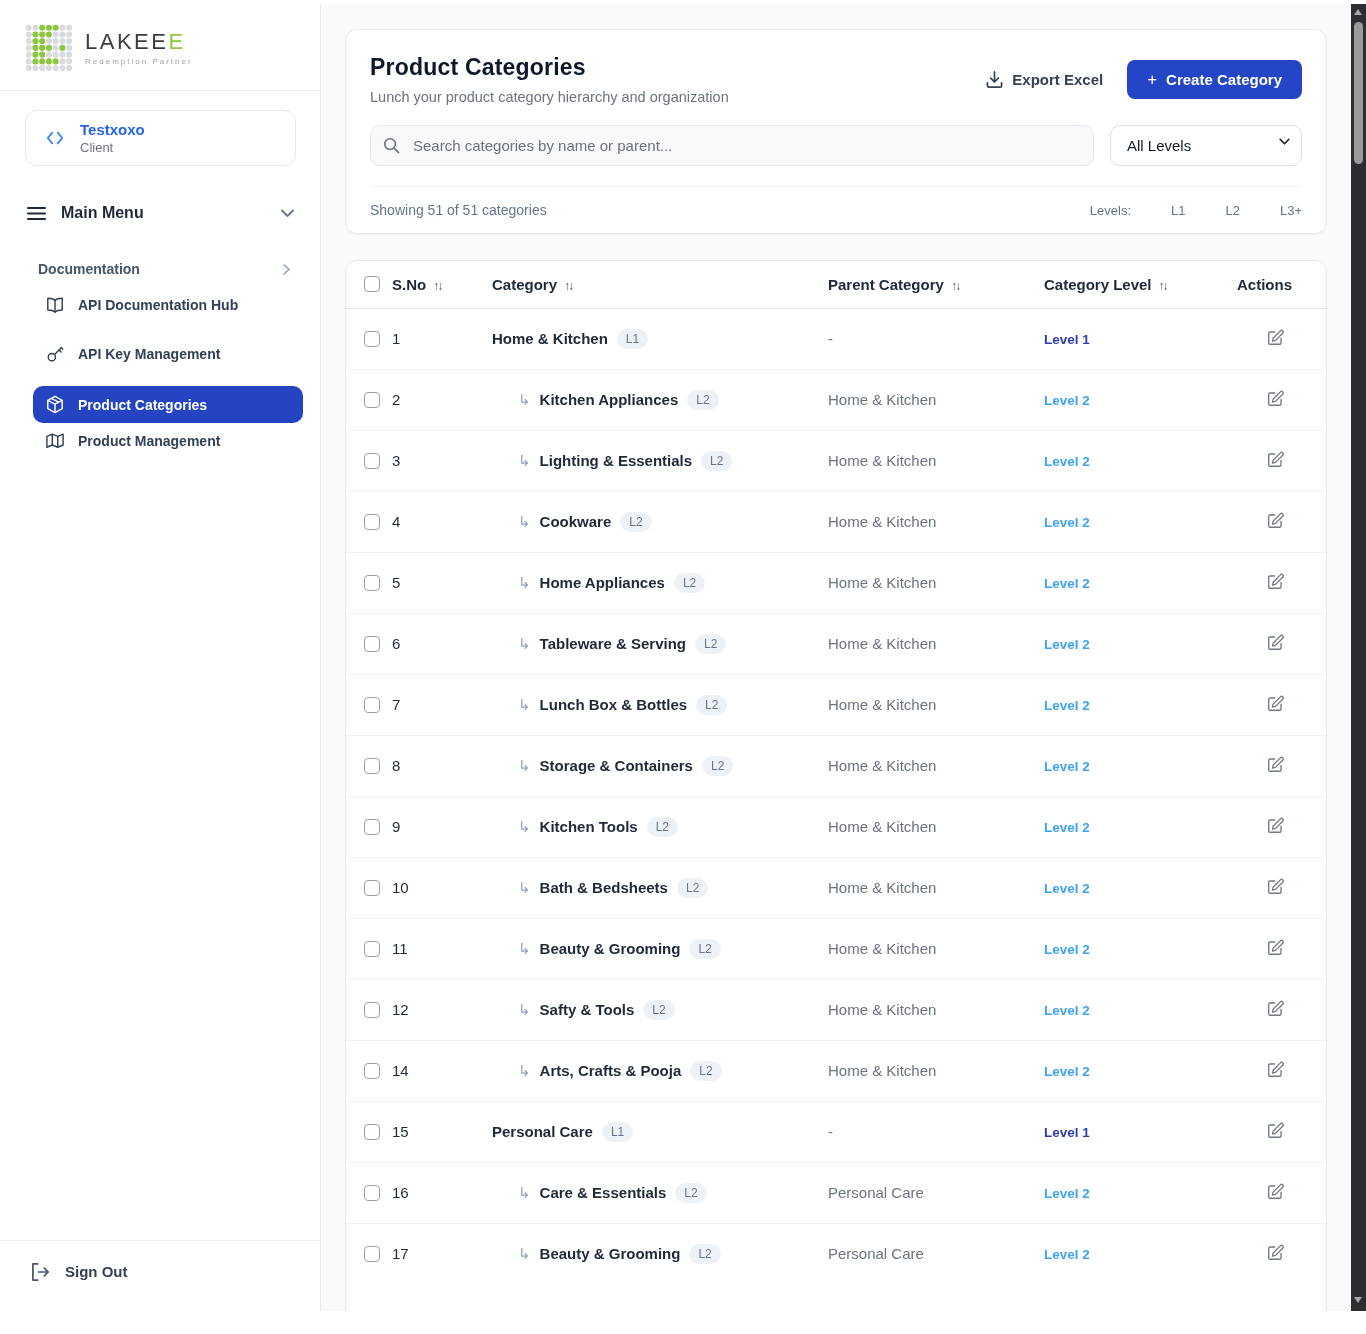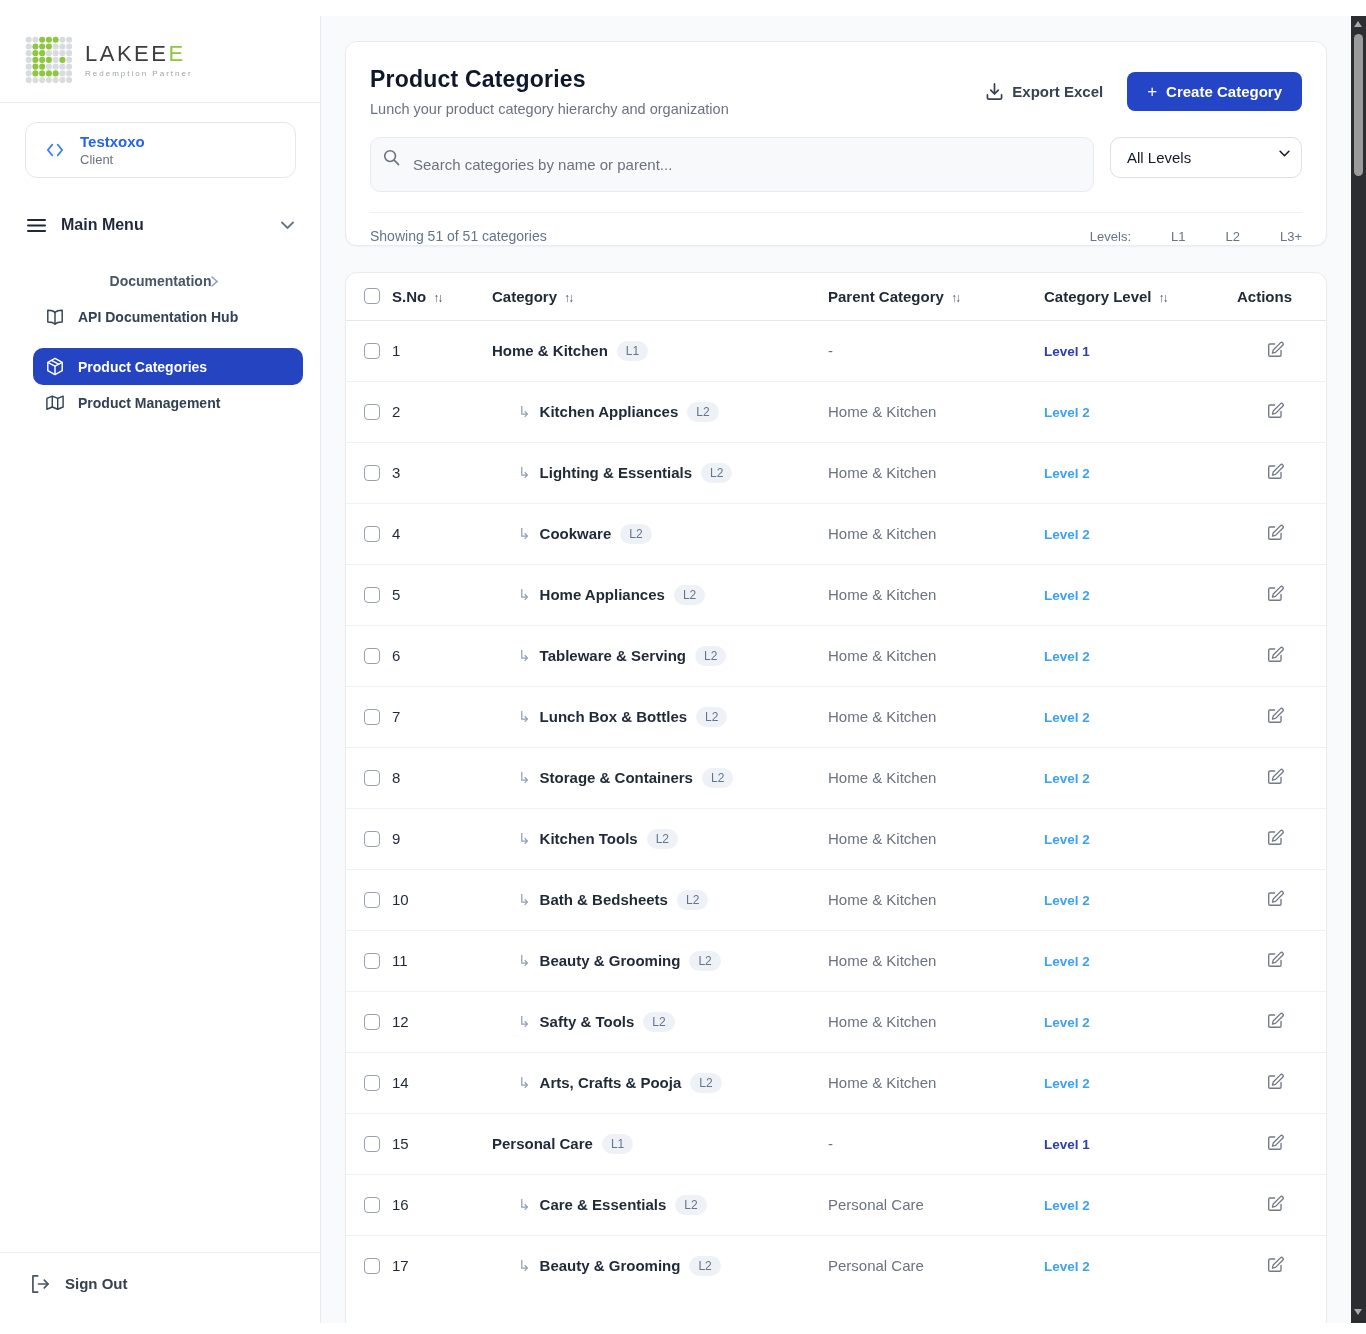--- a/index.html
+++ b/index.html
@@ -1,39 +1,39 @@
 <!DOCTYPE html>
 <html><head>
 <meta charset="utf-8">
 <style>
   * { margin:0; padding:0; box-sizing:border-box; }
   html,body { background:#ffffff; }
   body { font-family:"Liberation Sans", sans-serif; width:1366px; height:1334px; position:relative; overflow:hidden; }
 
-  .viewport { position:absolute; left:0; top:16px; width:1366px; height:1307px; background:#f8fafc; overflow:hidden; }
+  .viewport { position:absolute; left:0; top:4px; width:1366px; height:1307px; background:#f8fafc; overflow:hidden; }
 
   
   .sidebar { position:absolute; left:0; top:0; width:321px; height:1307px; background:#ffffff; border-right:1px solid #e7eaee; display:flex; flex-direction:column; }
   .logo-block { display:flex; align-items:center; gap:12px; padding:20px 24px 18px 25px; }
   .logo-text-main { font-size:22px; letter-spacing:2.5px; color:#3c3c3e; font-weight:500; line-height:1.1; }
   .logo-text-main .accent { color:#8dc63f; }
   .logo-tagline { font-size:8px; letter-spacing:2px; color:#9ca3af; margin-top:2px; }
   .sidebar-divider { border-bottom:1px solid #e9ecef; }
 
   .client-card { margin:19px 24px 0 25px; border:1px solid #e5e7eb; border-radius:12px; padding:10px 20px; display:flex; align-items:center; gap:16px; background:#fff; cursor:pointer; }
   .client-name { color:#2563eb; font-size:15px; font-weight:700; }
   .client-role { color:#6b7280; font-size:13px; margin-top:2px; }
 
   .main-menu-row { margin-top:38px; padding:0 26px 0 27px; display:flex; align-items:center; }
   .main-menu-label { font-size:16px; font-weight:700; color:#1f2937; margin-left:15px; }
   .main-menu-row .spacer { flex:1; }
 
   .nav { margin-top:16px; }
   .nav-section { margin-top:14px; }
-  .section-header { display:flex; align-items:center; justify-content:center; padding:9px 30px 9px 38px; cursor:pointer; }
+  .section-header { display:flex; align-items:center; justify-content:space-between; padding:9px 30px 9px 38px; cursor:pointer; }
   .section-label { font-size:14px; color:#475569; font-weight:600; }
   .chev { color:#94a3b8; font-size:13px; }
   .section-items { margin:2px 17px 0 33px; }
   .nav-item { display:flex; align-items:center; gap:14px; padding:9px 12px 9px 13px; border-radius:10px; cursor:pointer; color:#334155; font-size:14px; font-weight:600; }
   .nav-item svg { flex:0 0 auto; }
   .nav-item.active { background:#2444c2; color:#ffffff; }
 
   .sidebar-footer { margin-top:auto; border-top:1px solid #edf0f3; padding:22px 24px 30px 31px; display:flex; gap:15px; cursor:pointer; }
   .signout-label { font-size:15px; color:#374151; font-weight:600; }
 
@@ -46,21 +46,21 @@
   .page-title { font-size:23px; font-weight:700; color:#0f172a; letter-spacing:.2px; }
   .page-subtitle { font-size:14.5px; color:#6b7280; margin-top:8px; }
   .head-actions { margin-left:auto; display:flex; align-items:center; gap:14px; padding-top:6px; }
   .btn-ghost { display:flex; align-items:center; gap:9px; background:transparent; border:none; font-family:inherit; font-size:15px; font-weight:600; color:#374151; cursor:pointer; padding:8px 10px; }
   .btn-primary { display:flex; align-items:center; gap:9px; background:#2445c5; border:none; border-radius:8px; color:#fff; font-family:inherit; font-size:15px; font-weight:600; padding:11px 20px; cursor:pointer; }
   .btn-primary .plus { font-size:17px; font-weight:400; line-height:1; }
 
   .search-row { margin-top:20px; display:flex; gap:16px; }
   .search-wrap { position:relative; flex:1; }
   .search-wrap svg { position:absolute; left:13px; top:12px; }
-  .search-input { width:100%; height:55px; background:#f8f9fb; border:1px solid #e8eaf0; border-radius:10px; padding:0 14px 0 42px; font-family:inherit; font-size:15px; color:#111827; }
+  .search-input { width:100%; height:41px; background:#f8f9fb; border:1px solid #e8eaf0; border-radius:10px; padding:0 14px 0 42px; font-family:inherit; font-size:15px; color:#111827; }
   .search-input::placeholder { color:#6b7280; }
   .select-wrap { position:relative; width:192px; }
   .filter-select { width:100%; height:41px; appearance:none; -webkit-appearance:none; background:#ffffff; border:1px solid #dbe0e6; border-radius:10px; padding:0 34px 0 16px; font-family:inherit; font-size:15px; color:#111827; cursor:pointer; }
   .select-wrap .sel-chev { position:absolute; right:12px; top:13px; pointer-events:none; }
 
   .card-top .divider { margin-top:20px; border-top:1px solid #eef1f5; }
   .meta-row { height:46px; display:flex; align-items:center; justify-content:space-between; }
   .showing-text { font-size:14px; color:#64748b; }
   .levels-legend { display:flex; align-items:center; gap:40px; font-size:13px; color:#64748b; }
   .levels-legend .lbl { font-weight:500; }
@@ -198,20 +198,31 @@
             <svg width="18" height="16" viewBox="0 0 20 17" fill="none" stroke="#334155" stroke-width="1.6" stroke-linejoin="round">
               <path d="M10 3.5C8.5 1.8 6.2 1 2 1v13c4.2 0 6.5.8 8 2.5 1.5-1.7 3.8-2.5 8-2.5V1c-4.2 0-6.5.8-8 2.5z"></path>
                 <line x1="10" y1="3.5" x2="10" y2="16.2"></line>
             </svg>
             <span>API Documentation Hub</span>
           </div>
         </div>
       </div>
 
       <div class="nav-section">
+        <div class="section-items">
+          <div class="nav-item">
+            <svg width="18" height="18" viewBox="0 0 20 20" fill="none" stroke="#334155" stroke-width="1.6" stroke-linecap="round">
+              <circle cx="6.5" cy="13.5" r="4"></circle>
+                <line x1="9.5" y1="10.5" x2="17" y2="3"></line>
+                <line x1="14.5" y1="5.5" x2="16.8" y2="7.8"></line>
+                <line x1="17" y1="3" x2="18.5" y2="4.5"></line>
+            </svg>
+            <span>API Key Management</span>
+          </div>
+        </div>
       </div>
 
       <div class="nav-section">
         <div class="section-items">
           <div class="nav-item active">
             <svg width="18" height="19" viewBox="0 0 20 21" fill="none" stroke="#ffffff" stroke-width="1.6" stroke-linejoin="round">
               <path d="M10 1.5l8 4.3v9.4l-8 4.3-8-4.3V5.8z"></path>
                 <polyline points="2,5.8 10,10 18,5.8"></polyline>
                 <line x1="10" y1="10" x2="10" y2="19.5"></line>
                 <line x1="6" y1="3.6" x2="14" y2="7.9"></line>

